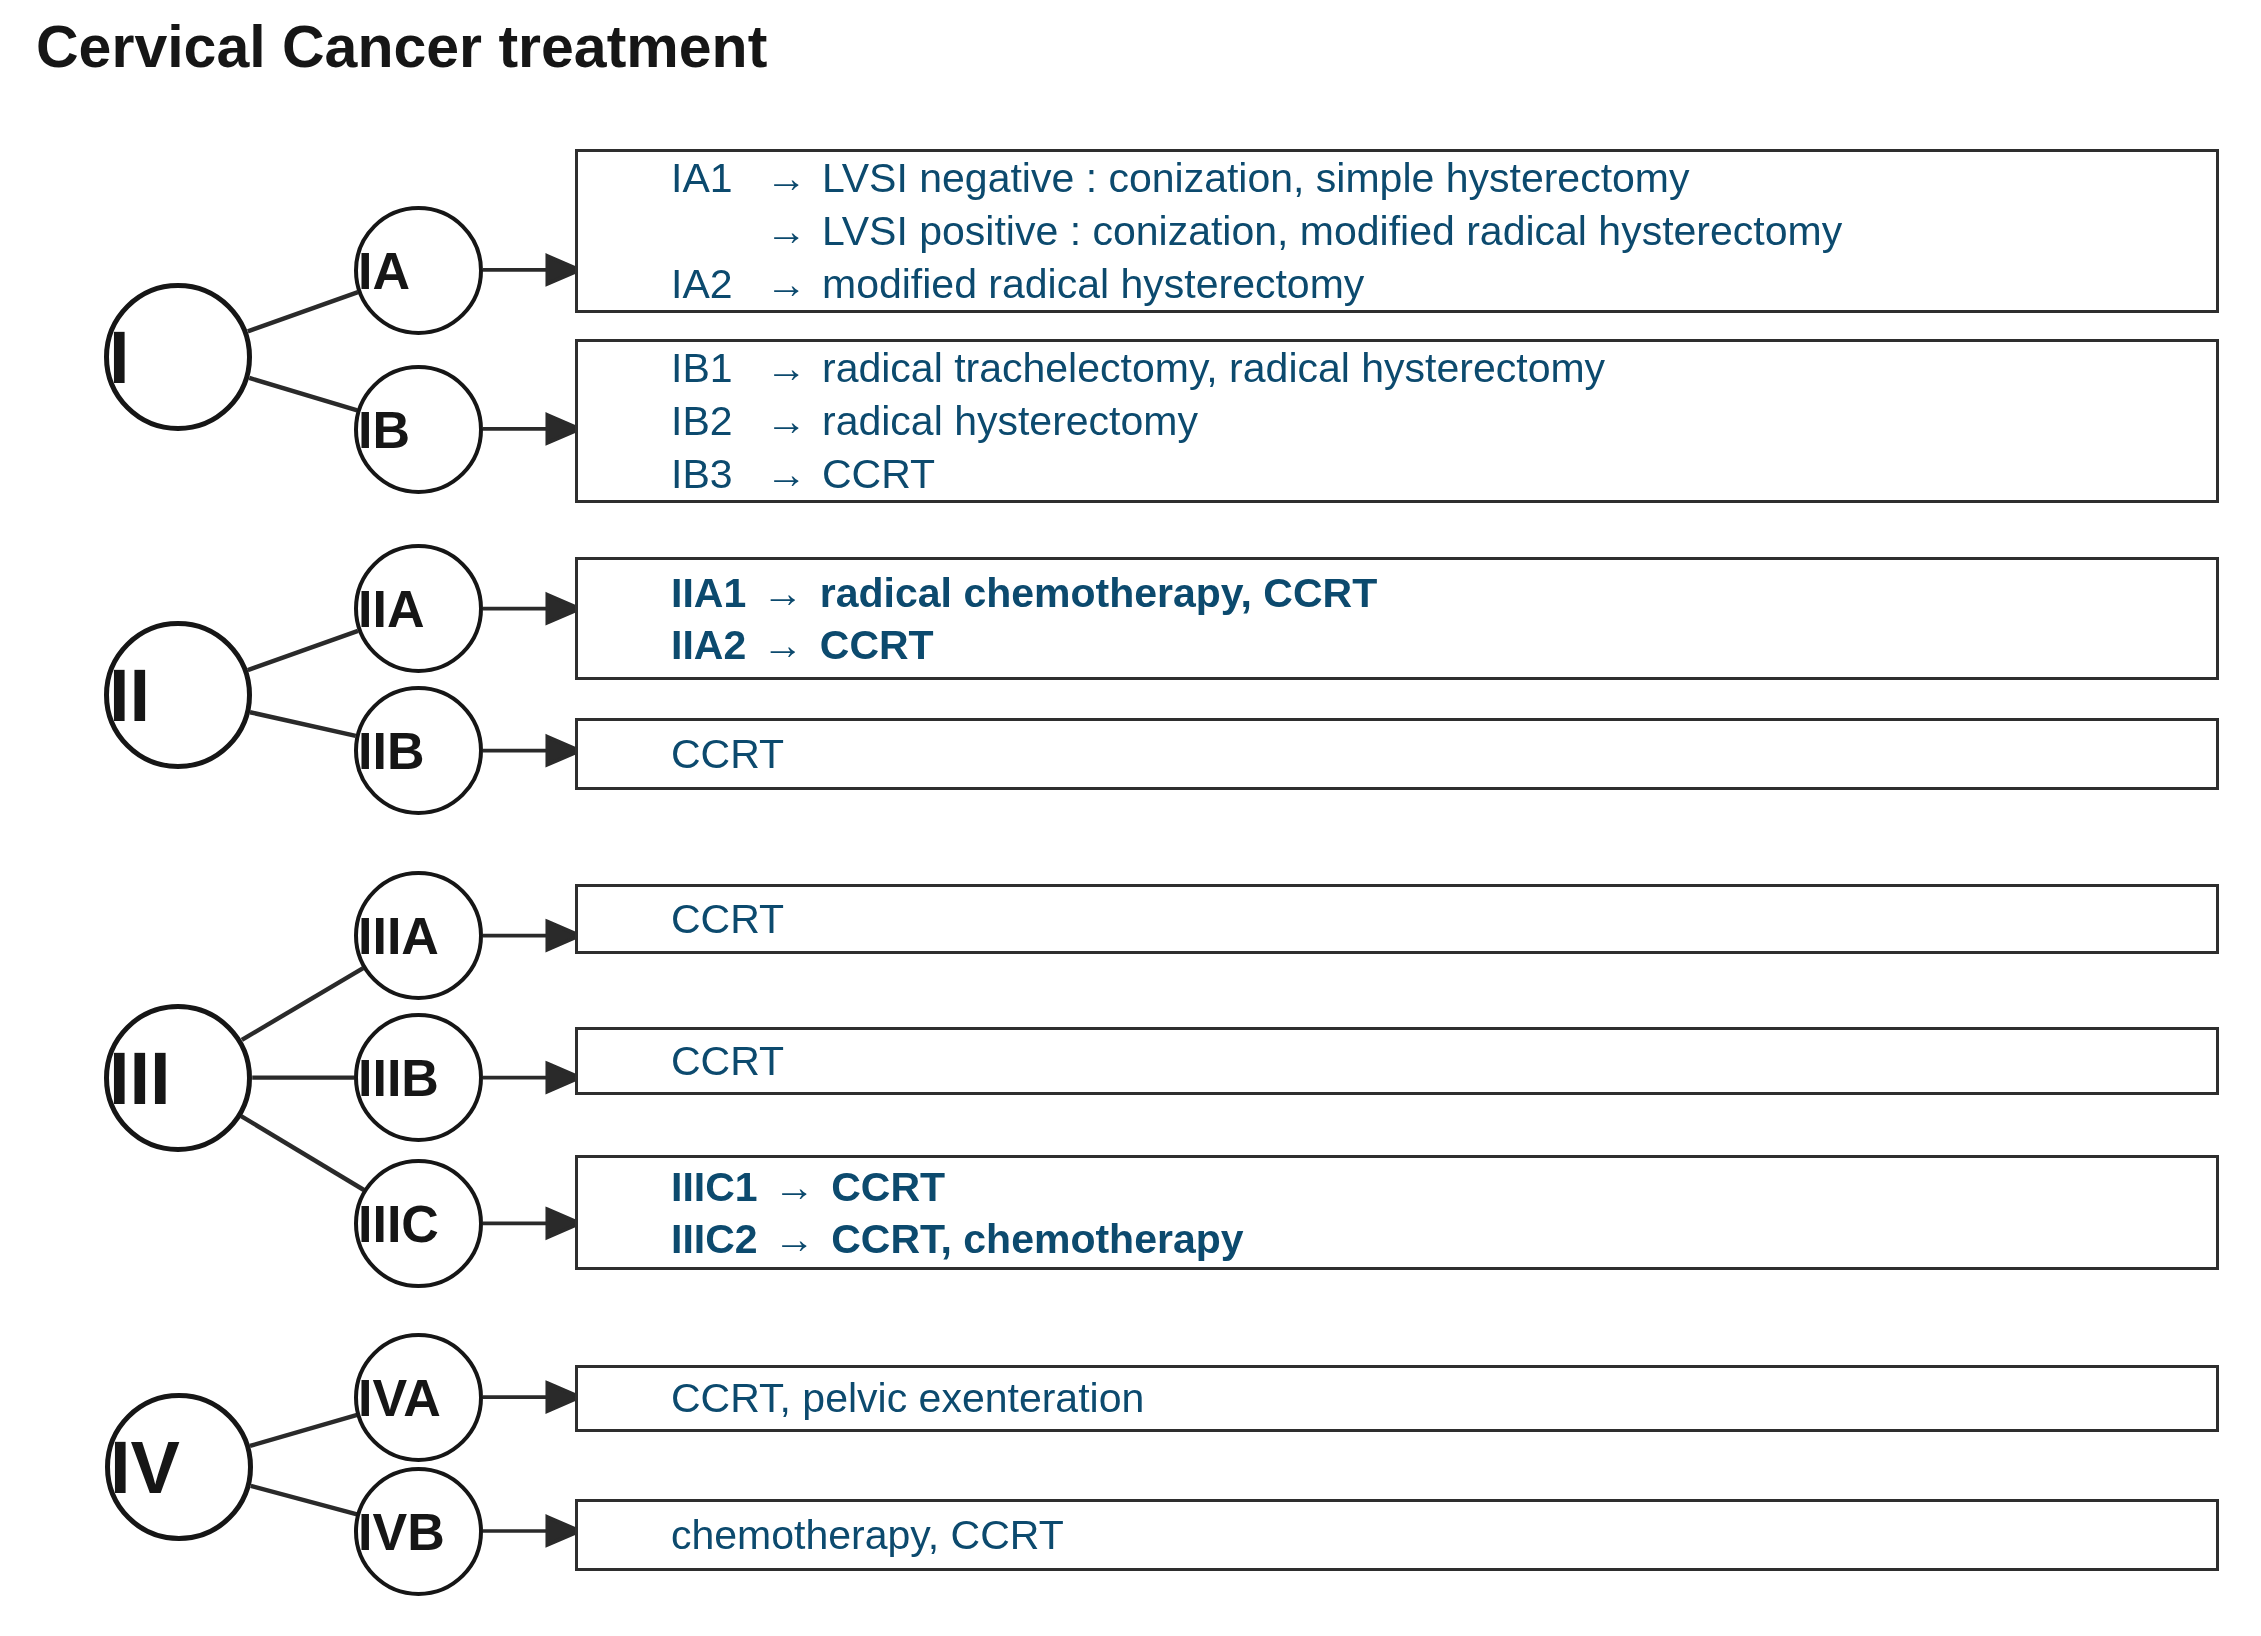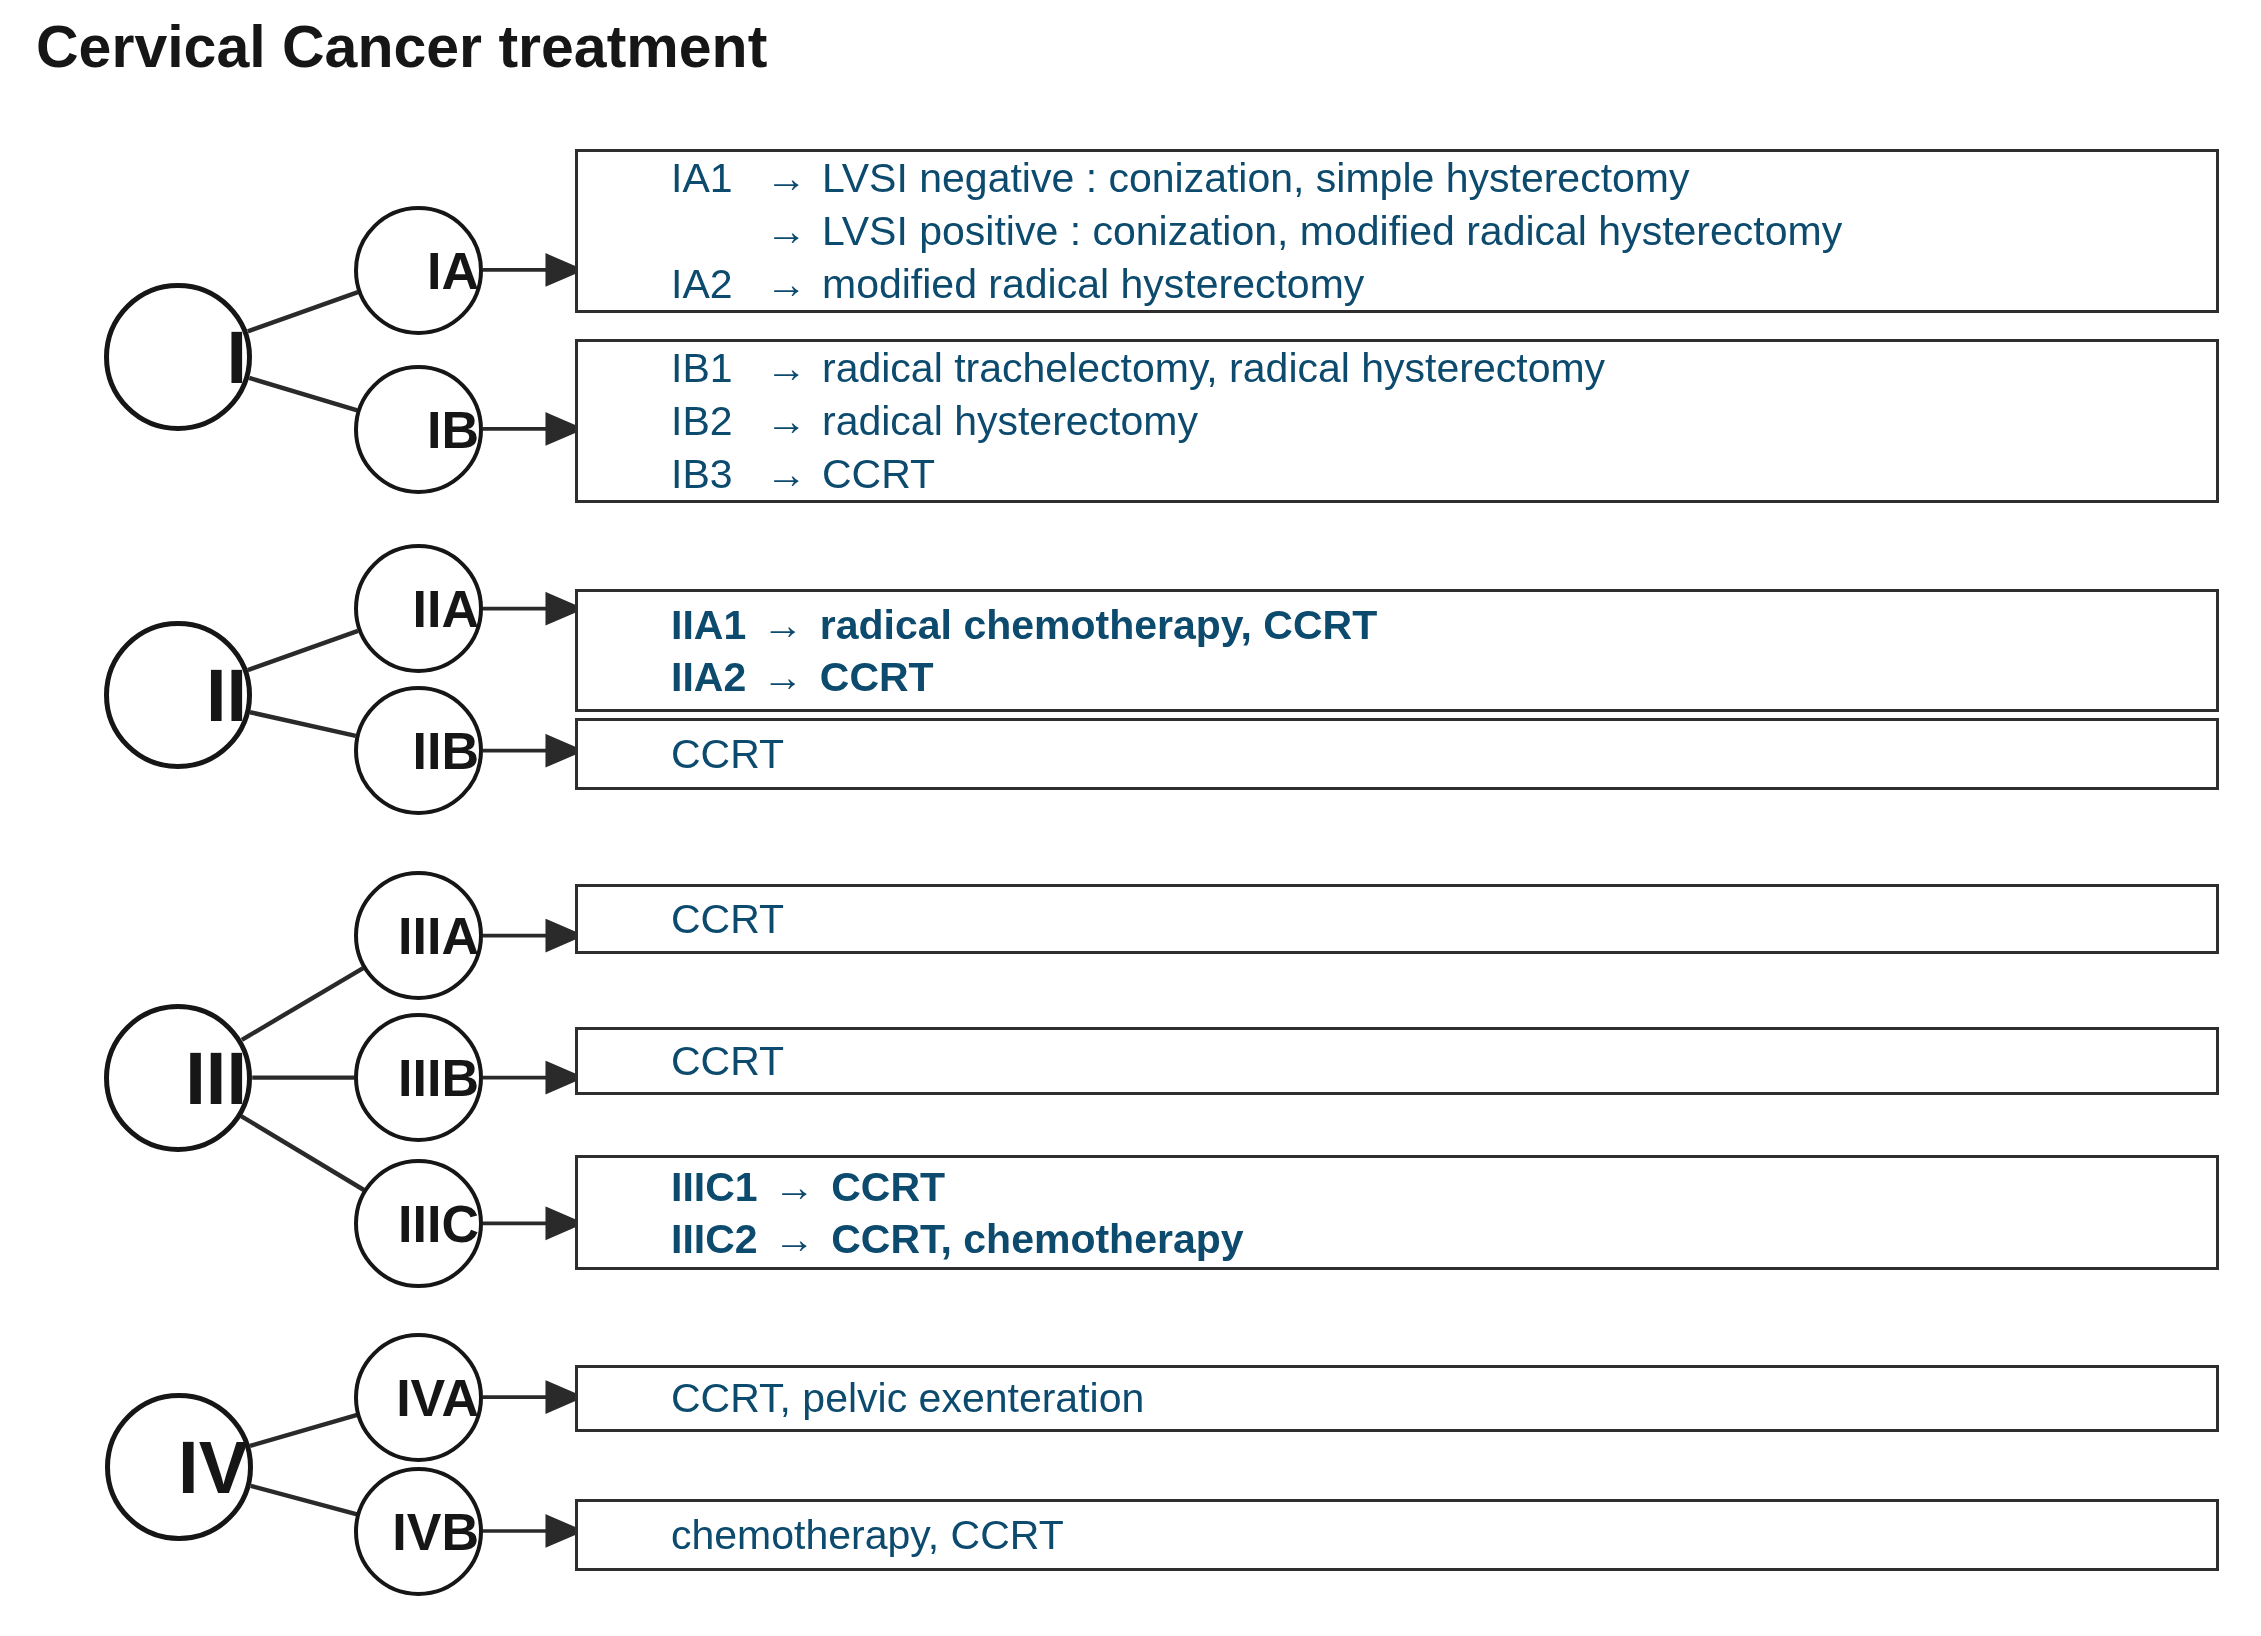--- a/index.html
+++ b/index.html
@@ -7,21 +7,21 @@
     position:relative;width:2261px;height:1636px;background:#ffffff;overflow:hidden;
     font-family:"Liberation Sans","DejaVu Sans",sans-serif;color:#1d1d1d;
   }
   .title{
     position:absolute;left:36px;top:13.3px;font-size:59px;font-weight:600;
     letter-spacing:0;color:#161616;white-space:nowrap;
   }
   .edges{position:absolute;left:0;top:0;width:2261px;height:1636px;}
   .circle{
     position:absolute;border-radius:50%;background:#ffffff;box-sizing:border-box;
-    display:flex;align-items:center;justify-content:flex-end;color:#161616;
+    display:flex;align-items:center;justify-content:flex-start;color:#161616;
   }
   .stage{width:148px;height:148px;border:5.2px solid #161616;font-size:74px;font-weight:700;}
   .sub{width:129px;height:129px;border:4.4px solid #161616;font-size:52px;font-weight:700;}
   .box{
     position:absolute;left:575px;width:1644px;box-sizing:border-box;
     border:3px solid #2e2e2e;background:#ffffff;
     display:flex;flex-direction:column;justify-content:center;
     padding-left:93px;padding-right:22px;
   }
   .row{display:flex;align-items:baseline;white-space:nowrap;font-size:41px;color:#0c4a6e;}
@@ -144,21 +144,21 @@
       <span class="arr">→</span>
       <span class="txt">radical hysterectomy</span>
     </div>
     <div class="row">
       <span class="lbl">IB3</span>
       <span class="arr">→</span>
       <span class="txt">CCRT</span>
     </div>
   </div>
 
-  <div class="box compact" style="top:589px;height:123px;">
+  <div class="box compact" style="top:557px;height:123px;">
     <div class="row">
       <span class="lbl">IIA1</span>
       <span class="arr">→</span>
       <span class="txt">radical chemotherapy, CCRT</span>
     </div>
     <div class="row">
       <span class="lbl">IIA2</span>
       <span class="arr">→</span>
       <span class="txt">CCRT</span>
     </div>

